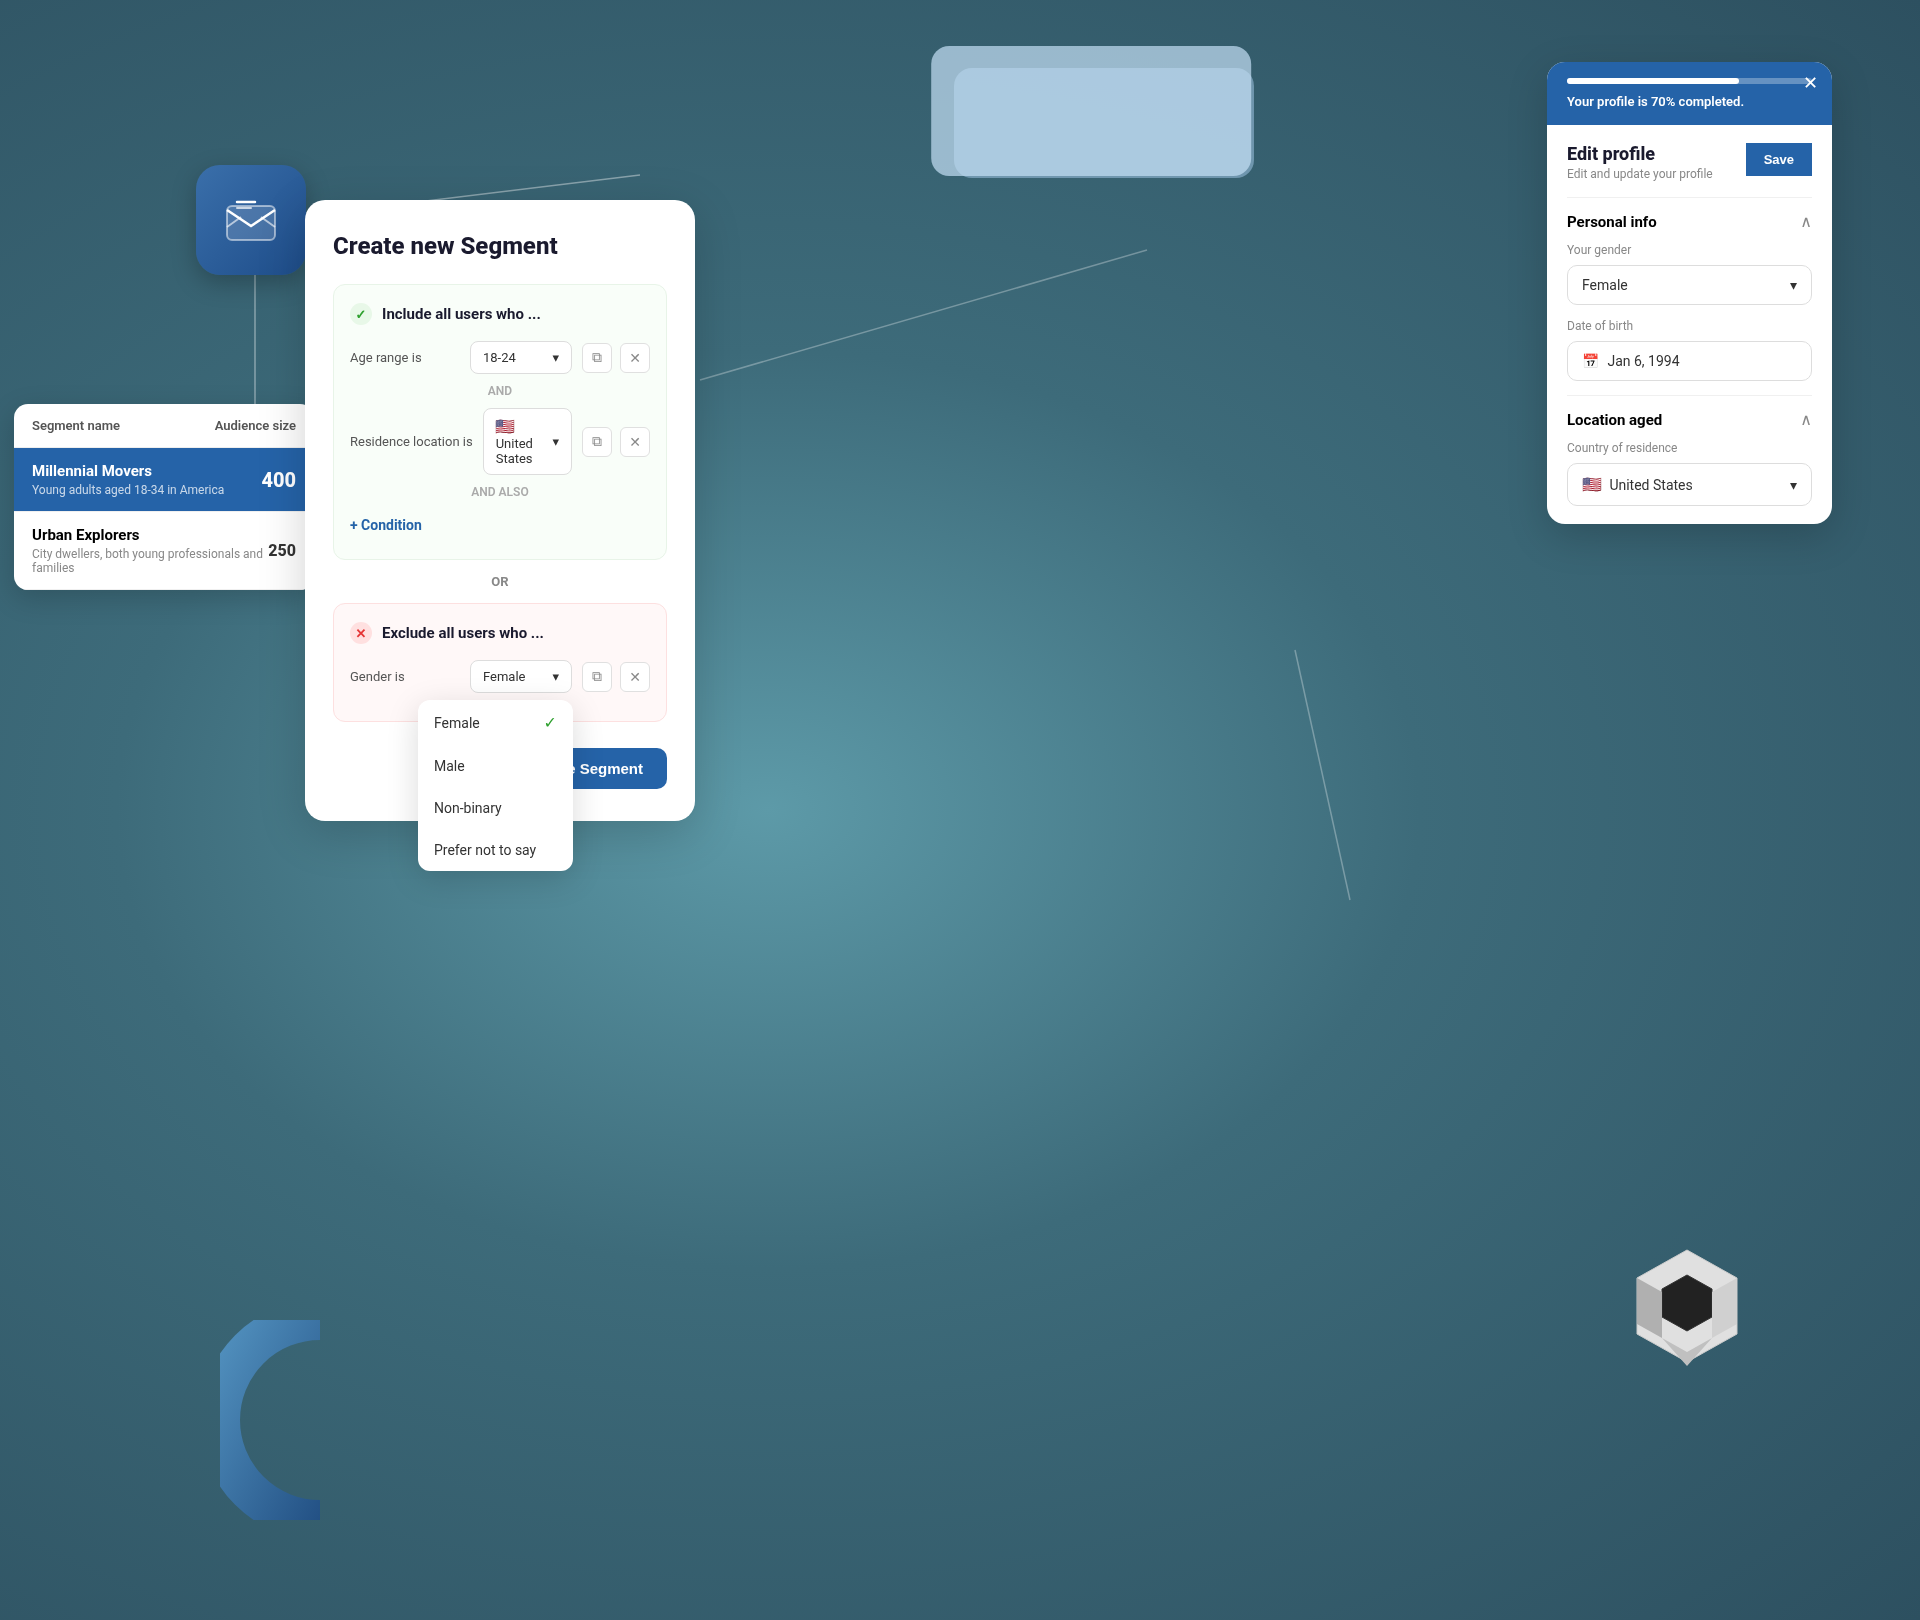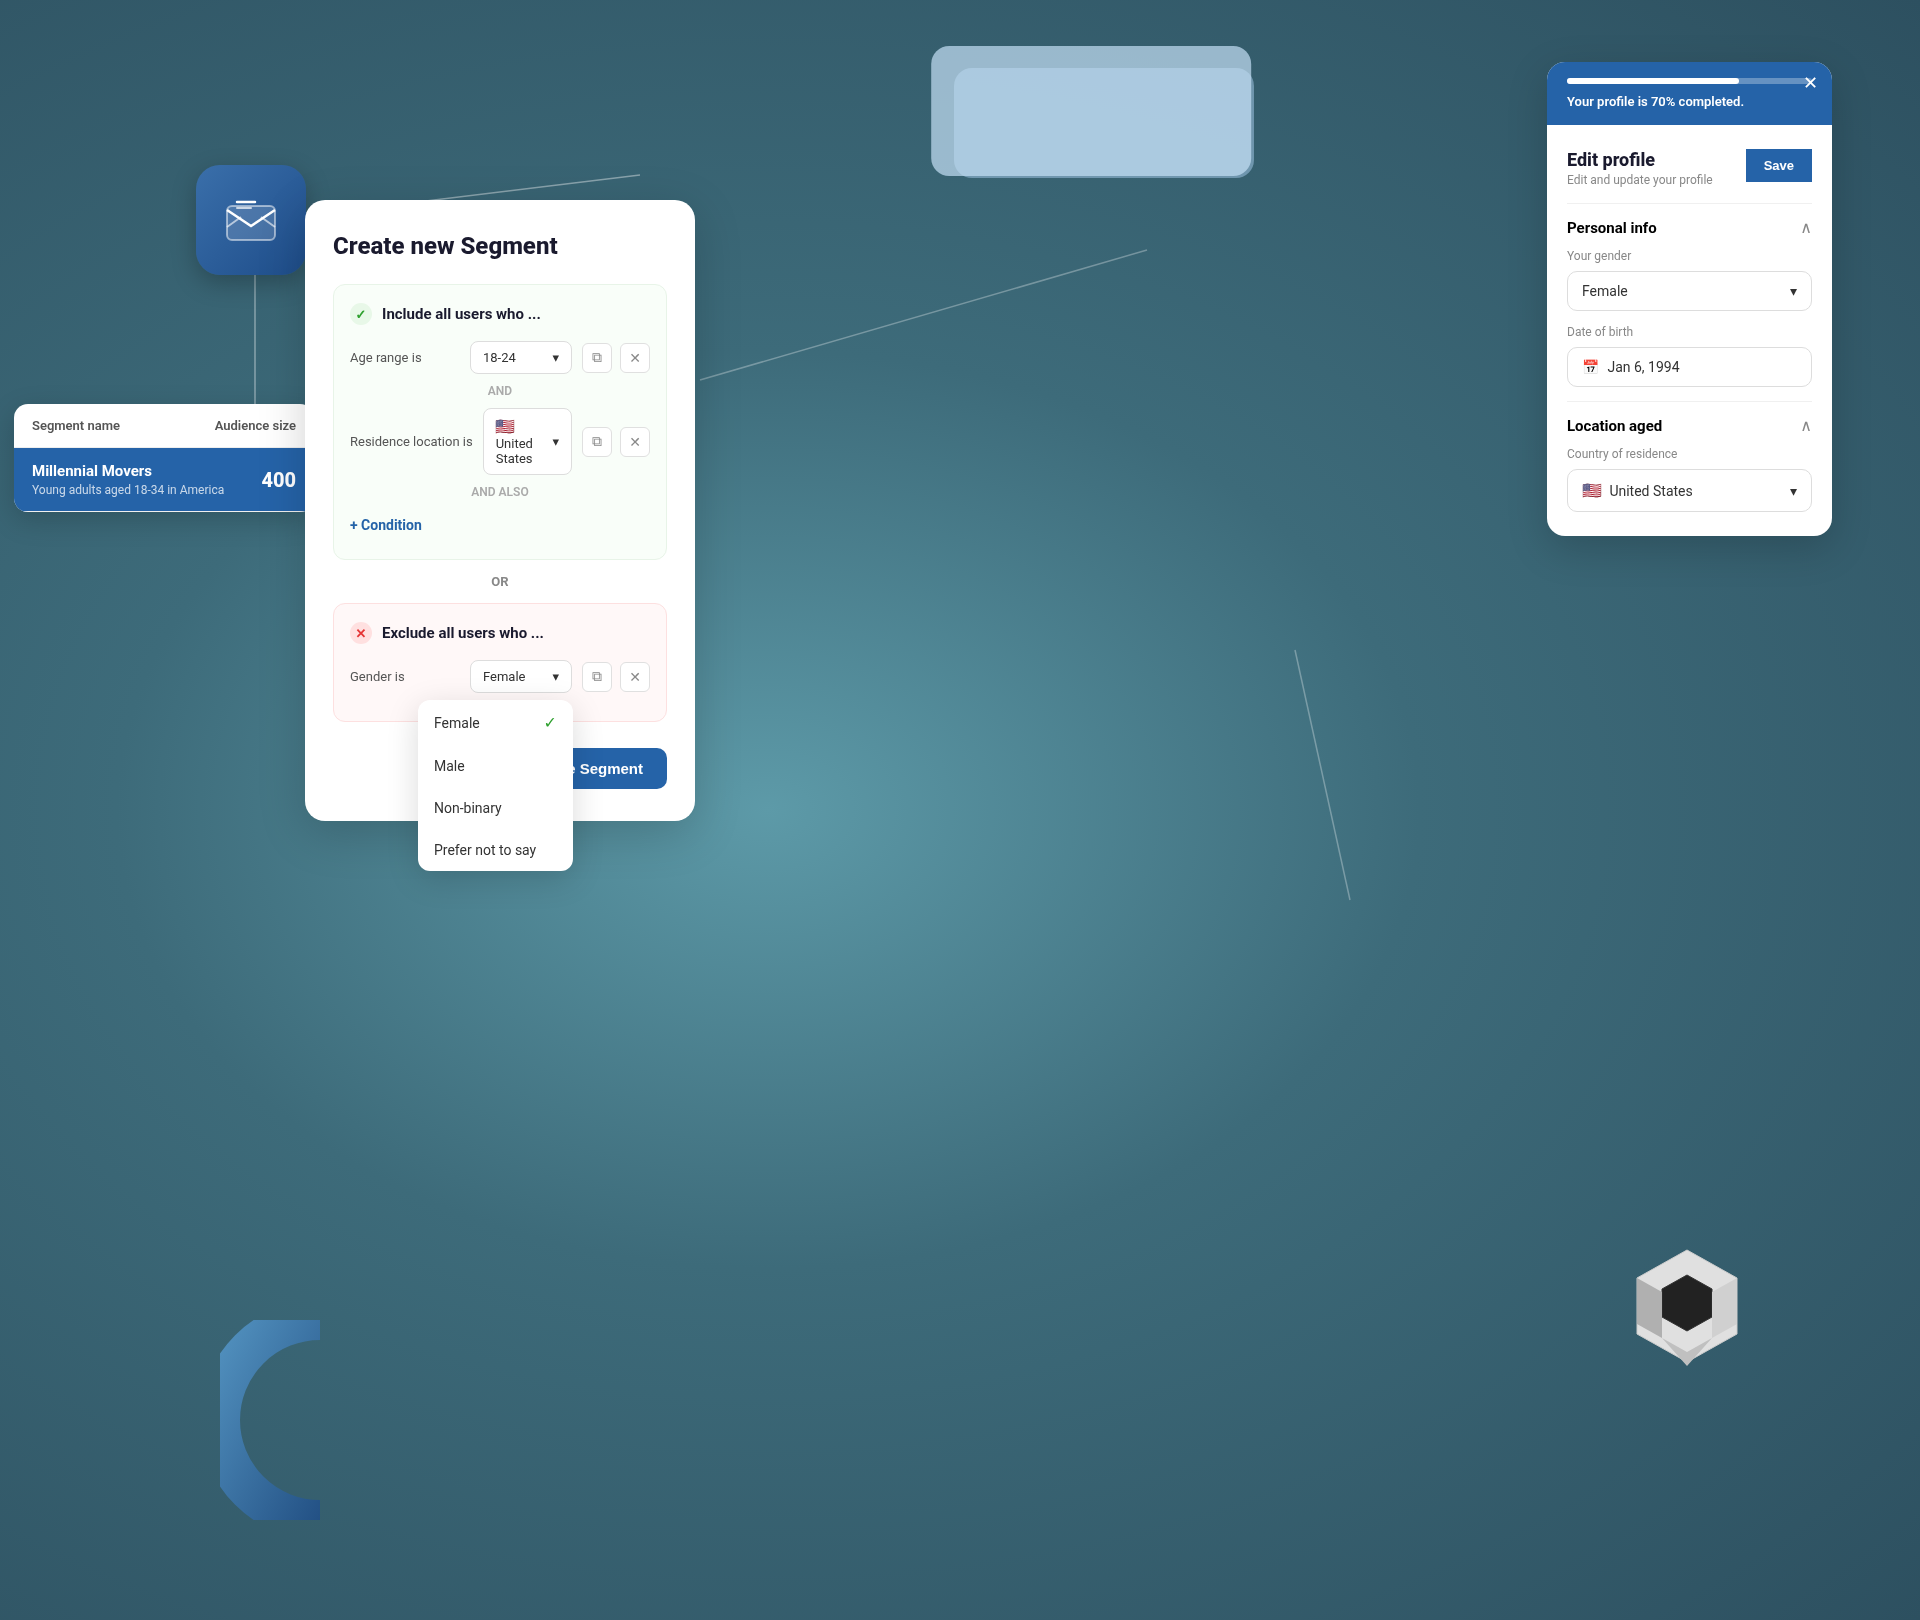--- a/index.html
+++ b/index.html
@@ -422,21 +422,21 @@
       background: white;
       border-radius: 3px;
       width: 70%;
     }
 
     .progress-text {
       font-size: 13px;
       font-weight: 600;
     }
 
-    .panel-body { padding: 24px 20px; }
+    .panel-body { padding: 18px 20px; }
 
     .panel-header-row {
       display: flex;
       justify-content: space-between;
       align-items: flex-start;
       margin-bottom: 16px;
     }
 
     .panel-title {
       font-size: 18px;
@@ -607,20 +607,29 @@
       <span>Segment name</span>
       <span>Audience size</span>
     </div>
     <div class="segment-row highlighted">
       <div class="segment-row-inner">
         <div>
           <div class="segment-row-name">Millennial Movers</div>
           <div class="segment-row-desc">Young adults aged 18-34 in America</div>
         </div>
         <div class="segment-row-count">400</div>
+      </div>
+    </div>
+    <div class="segment-row">
+      <div class="segment-row-inner">
+        <div>
+          <div class="segment-row-name">Urban Explorers</div>
+          <div class="segment-row-desc">City dwellers, both young professionals and families</div>
+        </div>
+        <div class="segment-row-count dark">250</div>
       </div>
     </div>
   </div>
 
   <div class="create-segment-modal">
     <div class="modal-title">Create new Segment</div>
 
     <div class="segment-group">
       <div class="group-header">
         <div class="group-header-icon green">✓</div>

